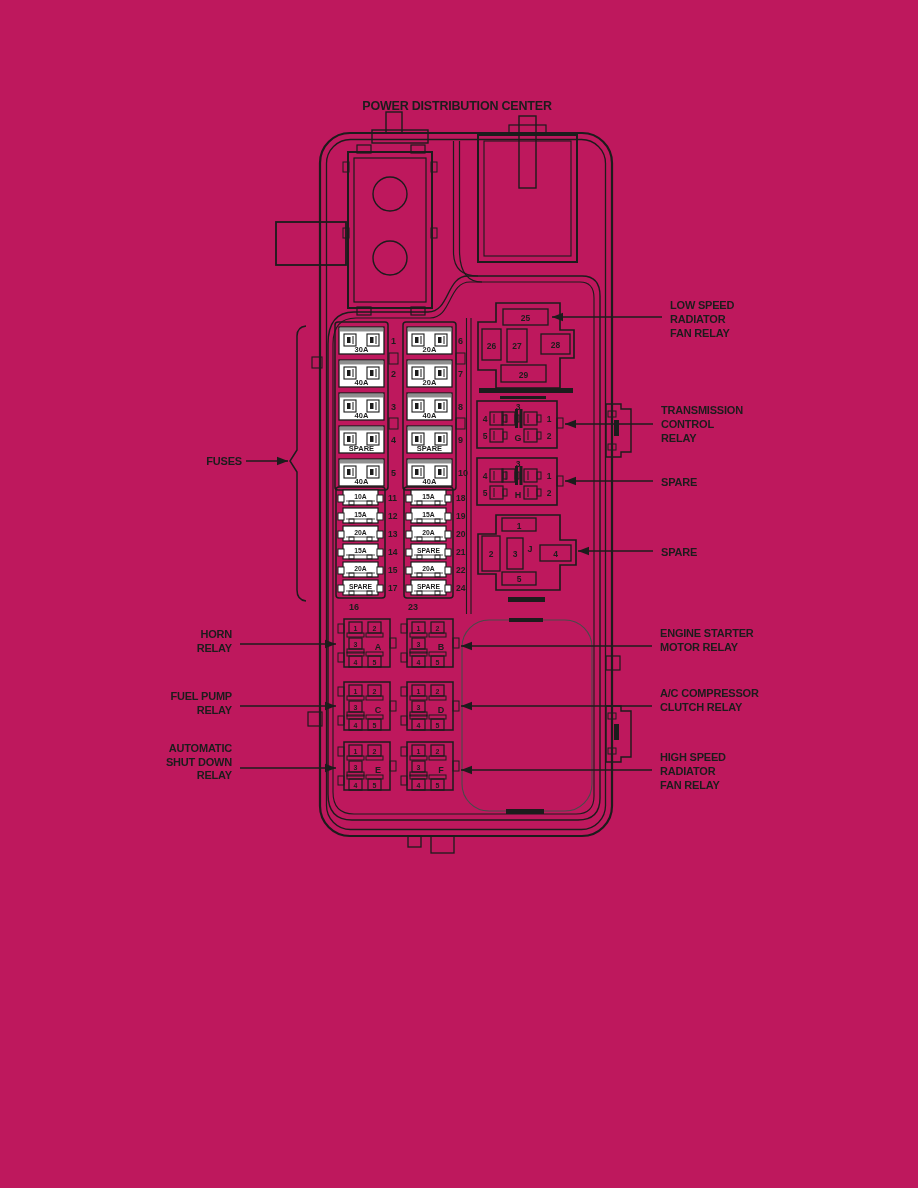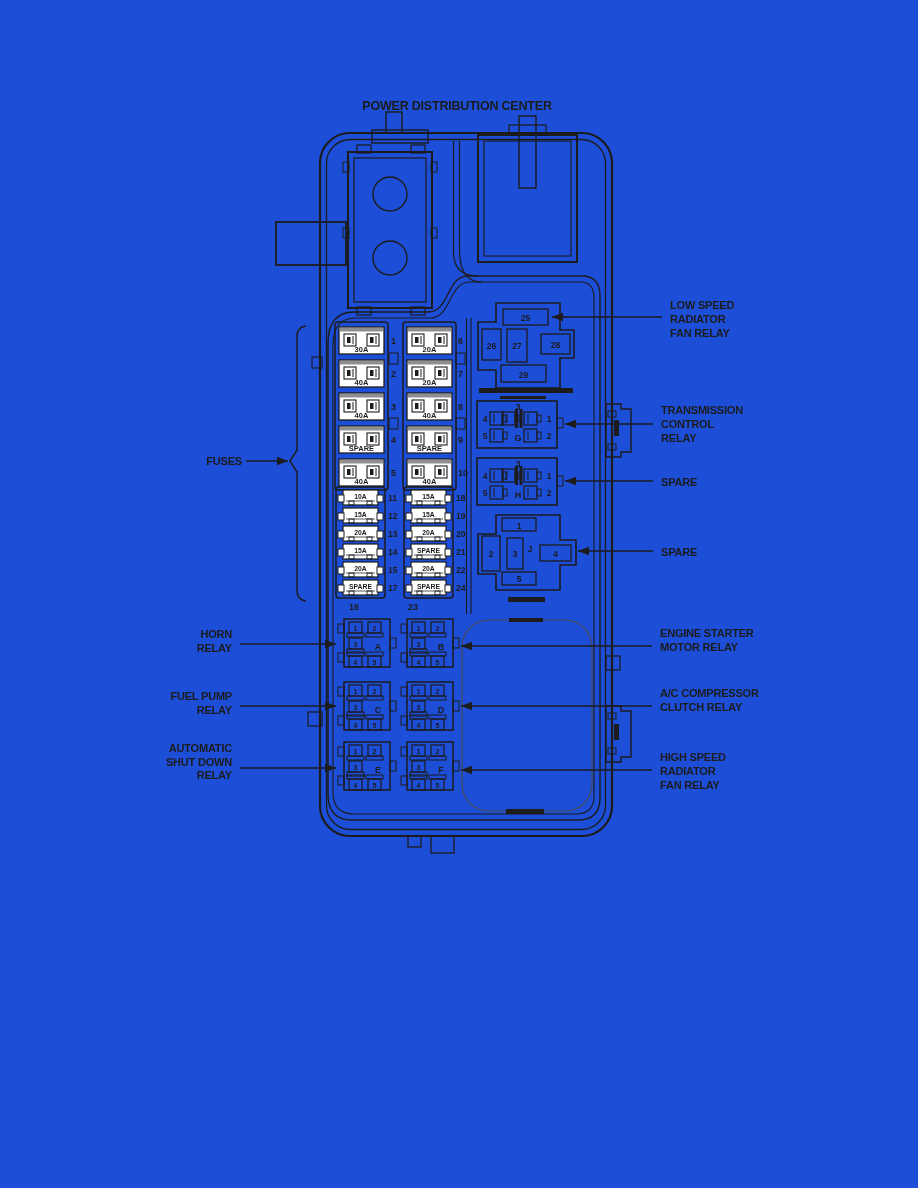--- a/index.html
+++ b/index.html
@@ -1,19 +1,19 @@
 <!DOCTYPE html>
 <html><head>
 <meta charset="utf-8">
 <style>
   html,body{margin:0;padding:0;background:#fff;}
   .canvas{
     position:relative;
     width:918px;height:1188px;
-    background:#1d4ed8;
+    background:#be185d;
     font-family:"Liberation Sans", sans-serif;
     overflow:hidden;
     text-align:center;
   }
   svg text{
     font-family:"Liberation Sans", sans-serif;
     font-weight:bold;
     fill:#1c1c1c;
   }
   .ln{stroke:#1c1c1c;fill:none;}

